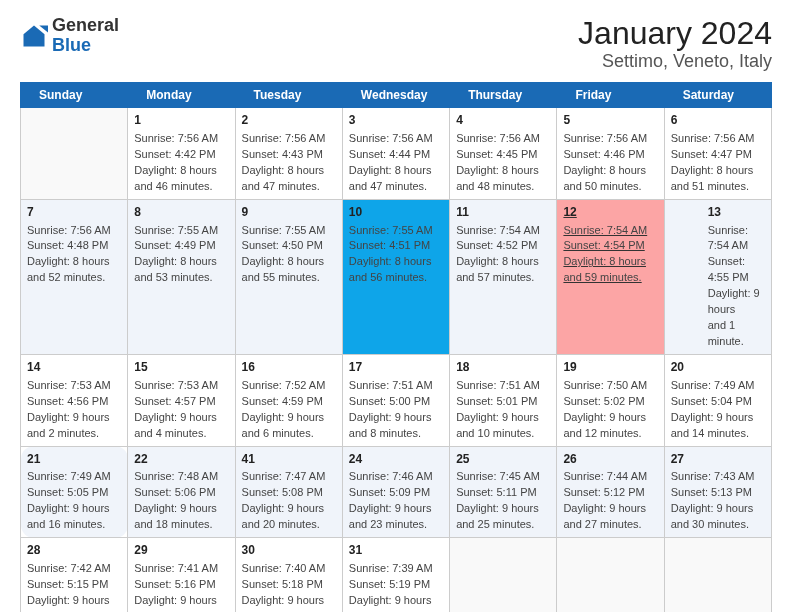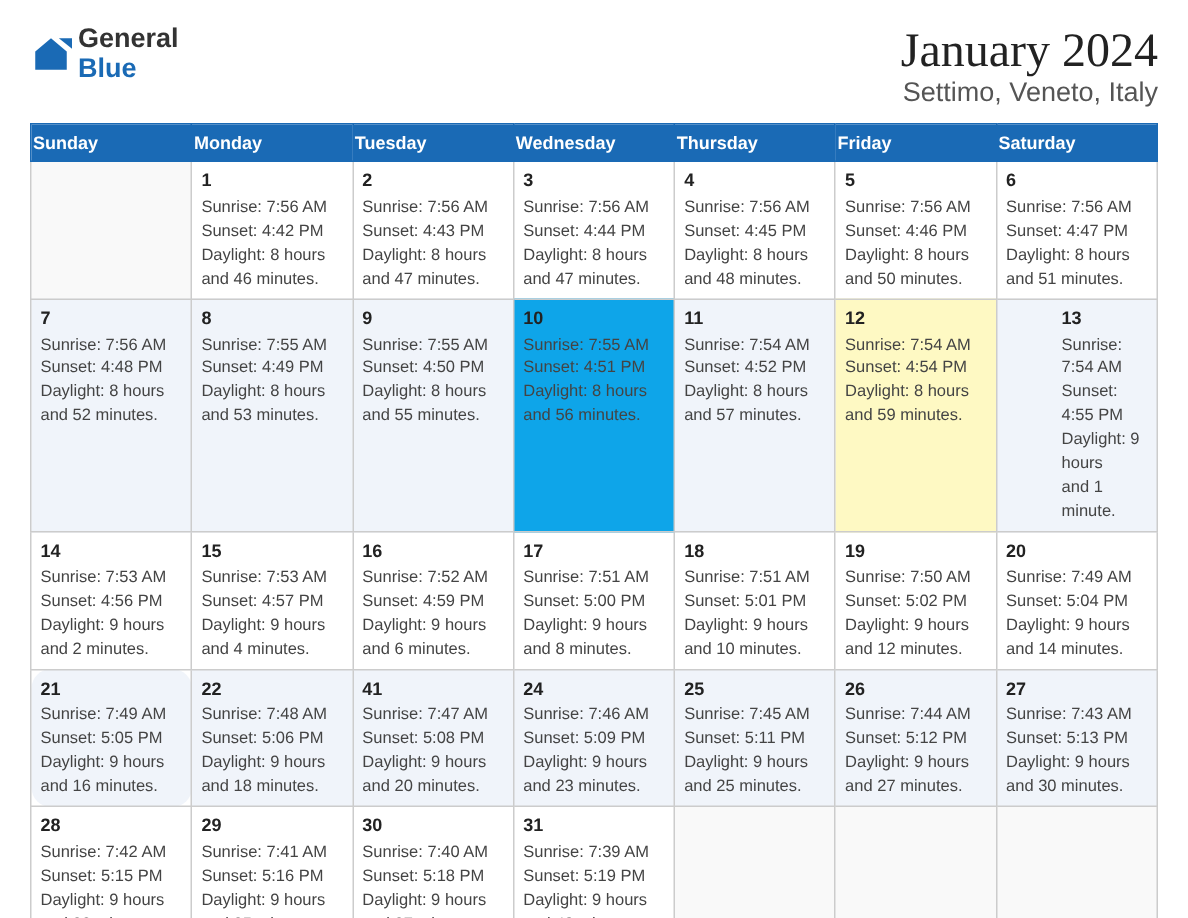--- a/index.html
+++ b/index.html
@@ -40,37 +40,36 @@
       height: 28px;
     }
     .title-block {
       text-align: right;
     }
     .month-title {
       font-size: 32px;
       font-weight: 300;
       color: #222;
       line-height: 1.1;
-      font-family: Liberation Serif, serif;
     }
     .subtitle {
       font-size: 18px;
       color: #555;
     }
     .calendar {
       width: 100%;
       border-collapse: collapse;
       flex: 1;
     }
     .calendar th {
       background-color: #1a6ab5;
       color: #fff;
       font-size: 12px;
       font-weight: bold;
-      padding: 5px 1px;
+      padding: 5px 18px;
       text-align: left;
       border: 1px solid #1a6ab5;
     }
     .calendar td {
       border: 1px solid #ccc;
       vertical-align: top;
       padding: 4px 6px;
       width: calc(100% / 7);
       font-size: 10px;
       color: #333;
@@ -167,21 +166,21 @@
             <div class="day-info">Sunrise: 7:55 AM<br>Sunset: 4:50 PM<br>Daylight: 8 hours<br>and 55 minutes.</div>
           </td>
           <td style="background-color: #0ea5e9;">
             <span class="day-number">10</span>
             <div class="day-info">Sunrise: 7:55 AM<br>Sunset: 4:51 PM<br>Daylight: 8 hours<br>and 56 minutes.</div>
           </td>
           <td style="background-color: rgb(240, 244, 250);">
             <span class="day-number">11</span>
             <div class="day-info">Sunrise: 7:54 AM<br>Sunset: 4:52 PM<br>Daylight: 8 hours<br>and 57 minutes.</div>
           </td>
-          <td style="background-color: #fef9c3;">
+          <td style="background-color: #fca5a5; text-decoration: underline;">
             <span class="day-number">12</span>
             <div class="day-info">Sunrise: 7:54 AM<br>Sunset: 4:54 PM<br>Daylight: 8 hours<br>and 59 minutes.</div>
           </td>
           <td style="background-color: rgb(240, 244, 250); padding-left: 43px;">
             <span class="day-number">13</span>
             <div class="day-info">Sunrise: 7:54 AM<br>Sunset: 4:55 PM<br>Daylight: 9 hours<br>and 1 minute.</div>
           </td>
         </tr>
         <tr>
           <td>

